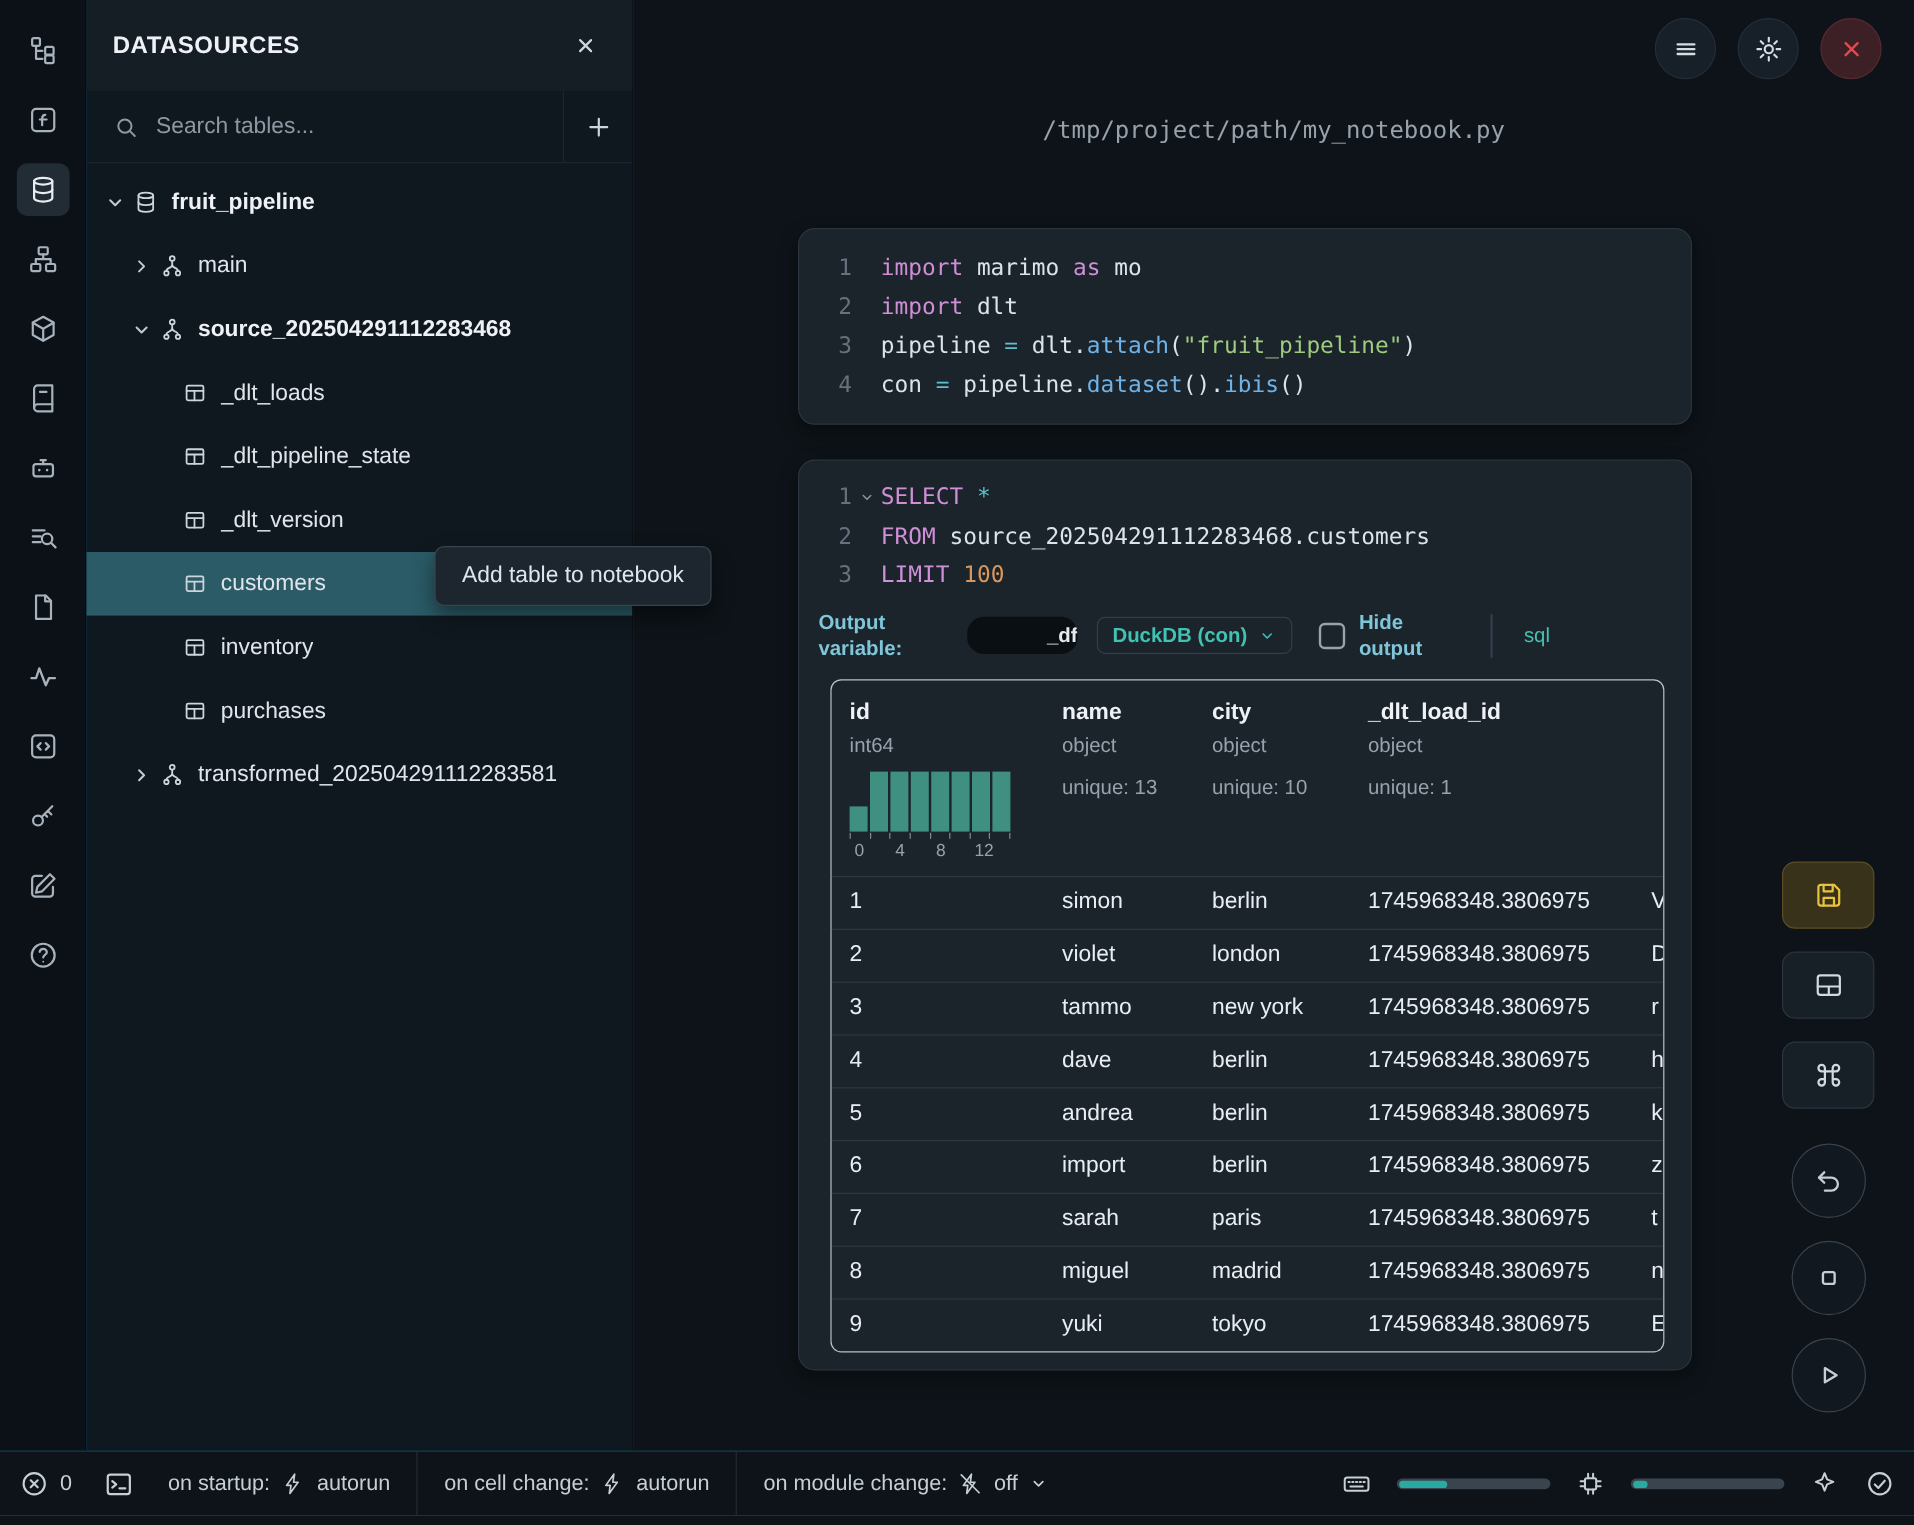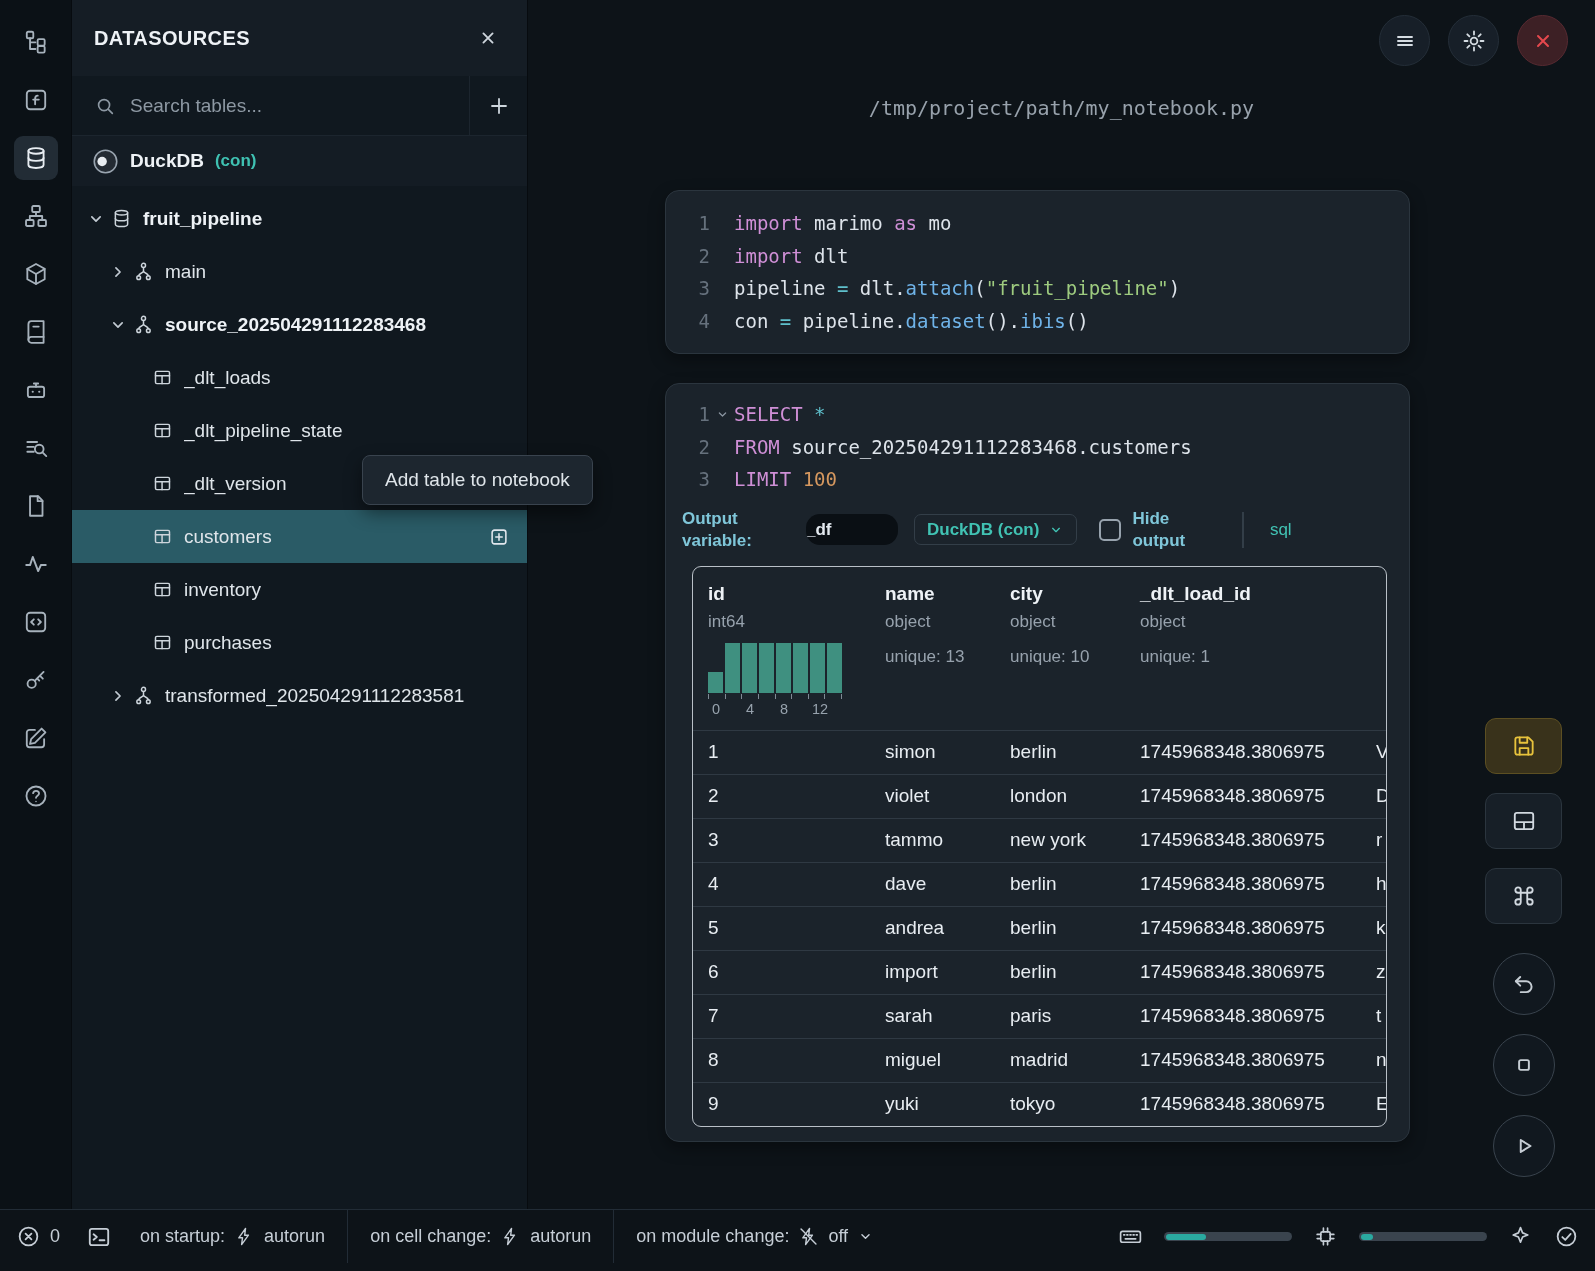--- a/index.html
+++ b/index.html
@@ -51,21 +51,21 @@
 .cell2{top:383px;padding:14px 0 10px}
 .code-line{display:flex;align-items:center;height:32.5px;font-family:"DejaVu Sans Mono",monospace;font-size:19px}
 .gutter{width:44px;text-align:right;color:#66717d;flex:none}
 .gspace{width:24px;flex:none;display:flex;justify-content:center}
 .gch{width:15px;height:15px;color:#8a95a0}
 .ctext{white-space:pre}
 .tk-kw{color:#cf8fd6}.tk-fn{color:#6fb3e8}.tk-str{color:#9ecb7f}.tk-num{color:#d6985f}.tk-op{color:#5fc0cc}.tk-pl{color:#dde3ea}
 
 .controls{display:flex;align-items:center;margin:12px 0 0 16px}
 .out-label{width:84px;font-size:17px;font-weight:700;color:#7fc6d9;line-height:1.3}
-.var-box{width:92px;margin-left:40px;background:#0a0f14;border:0;border-radius:14px;height:31px;color:#e4eaf0;font-size:17px;font-weight:700;text-align:left;font-family:inherit;outline:none}
+.var-box{width:92px;margin-left:40px;background:#0a0f14;border:0;border-radius:14px;height:31px;color:#e4eaf0;font-size:17px;font-weight:700;text-align:right;font-family:inherit;outline:none}
 .engine{margin-left:16px;height:31px;display:flex;align-items:center;gap:9px;padding:0 12px;background:transparent;border:1.5px solid #333e48;border-radius:7px;color:#41c2b3;font-size:17px;font-weight:700;cursor:pointer;font-family:inherit}
 .engine svg{width:16px;height:16px}
 .hide-check{width:22px;height:22px;margin-left:22px;border:2px solid #97a2ad;border-radius:5px;flex:none;cursor:pointer}
 .hide-label{margin-left:11px;width:64px;font-size:17px;font-weight:700;color:#7fc6d9;line-height:1.3}
 .vdiv{width:1.5px;height:36px;background:#333e48;margin-left:46px}
 .lang{margin-left:26px;font-size:17px;color:#41c2b3}
 
 .table-wrap{margin:14px 22px 4px 26px;border:1px solid #b9c0c7;border-radius:9px;overflow:hidden}
 .t-head,.t-row{display:grid;grid-template-columns:177px 125px 130px 236px 1fr}
 .th-cell{padding:16px 0 12px 15px;overflow:hidden}
@@ -430,28 +430,20 @@
       <svg class="ic search-ic" viewBox="0 0 24 24">
           <use href="#i-search"></use>
         </svg>
       <input class="sb-input" placeholder="Search tables..." style="">
       <div class="sb-sep"></div>
       <button class="sb-add">
           <svg class="ic" viewBox="0 0 24 24">
             <use href="#i-plus"></use>
           </svg>
         </button>
-    </div>
-    <div class="sb-conn">
-      <svg class="duck ic" viewBox="0 0 24 24">
-          <circle cx="12" cy="12" r="10" fill="#242b33" stroke="#9aa5b0" stroke-width="1.4"></circle>
-          <circle cx="9" cy="12" r="4.2" fill="#e8ecf0"></circle>
-        </svg>
-      <span class="conn-name">DuckDB</span>
-      <span class="conn-badge">(con)</span>
     </div>
     <div class="sb-tree">
         <div class="tree-row bold" style="padding-left: 14px;">
           <svg class="ic tch" viewBox="0 0 24 24" aria-hidden="true">
             <use href="#i-chevron-down"></use>
           </svg>
           <svg class="ic tic" viewBox="0 0 24 24" aria-hidden="true">
             <use href="#i-database"></use>
           </svg>
           <span class="tlabel">fruit_pipeline</span>

